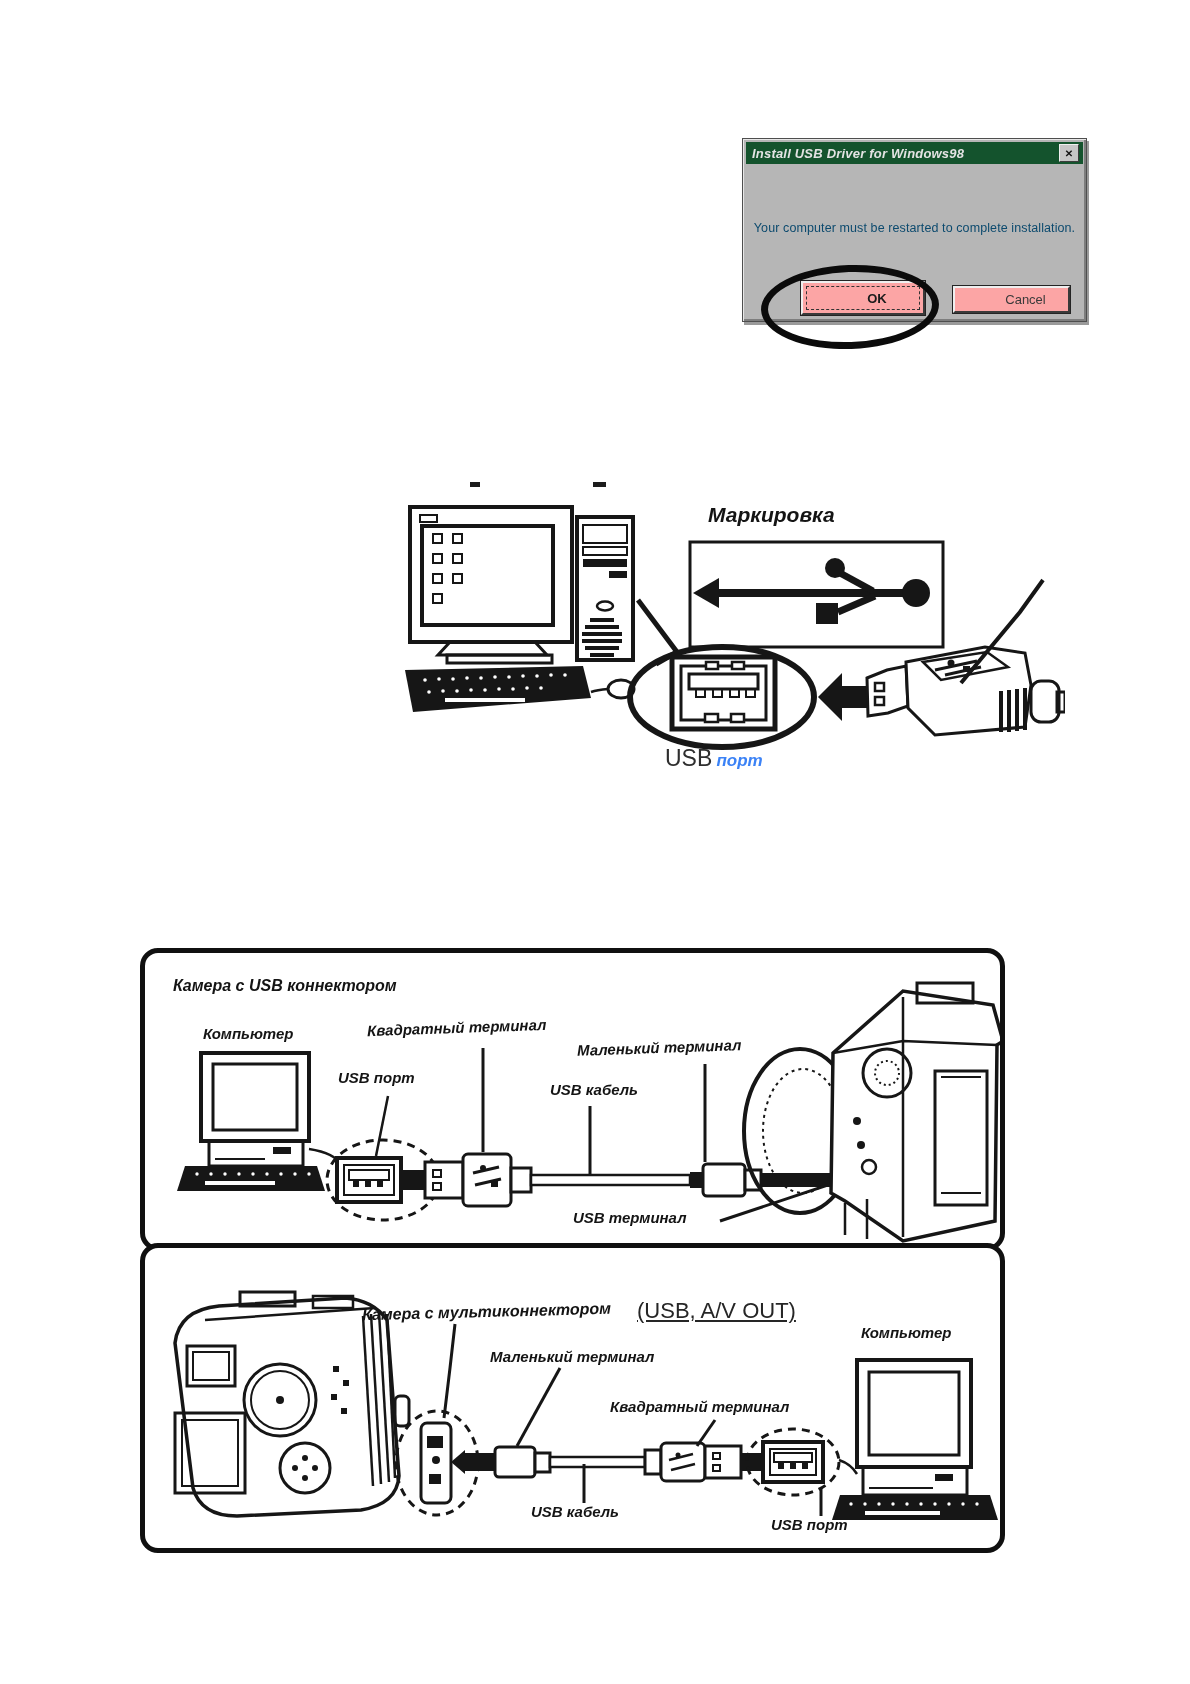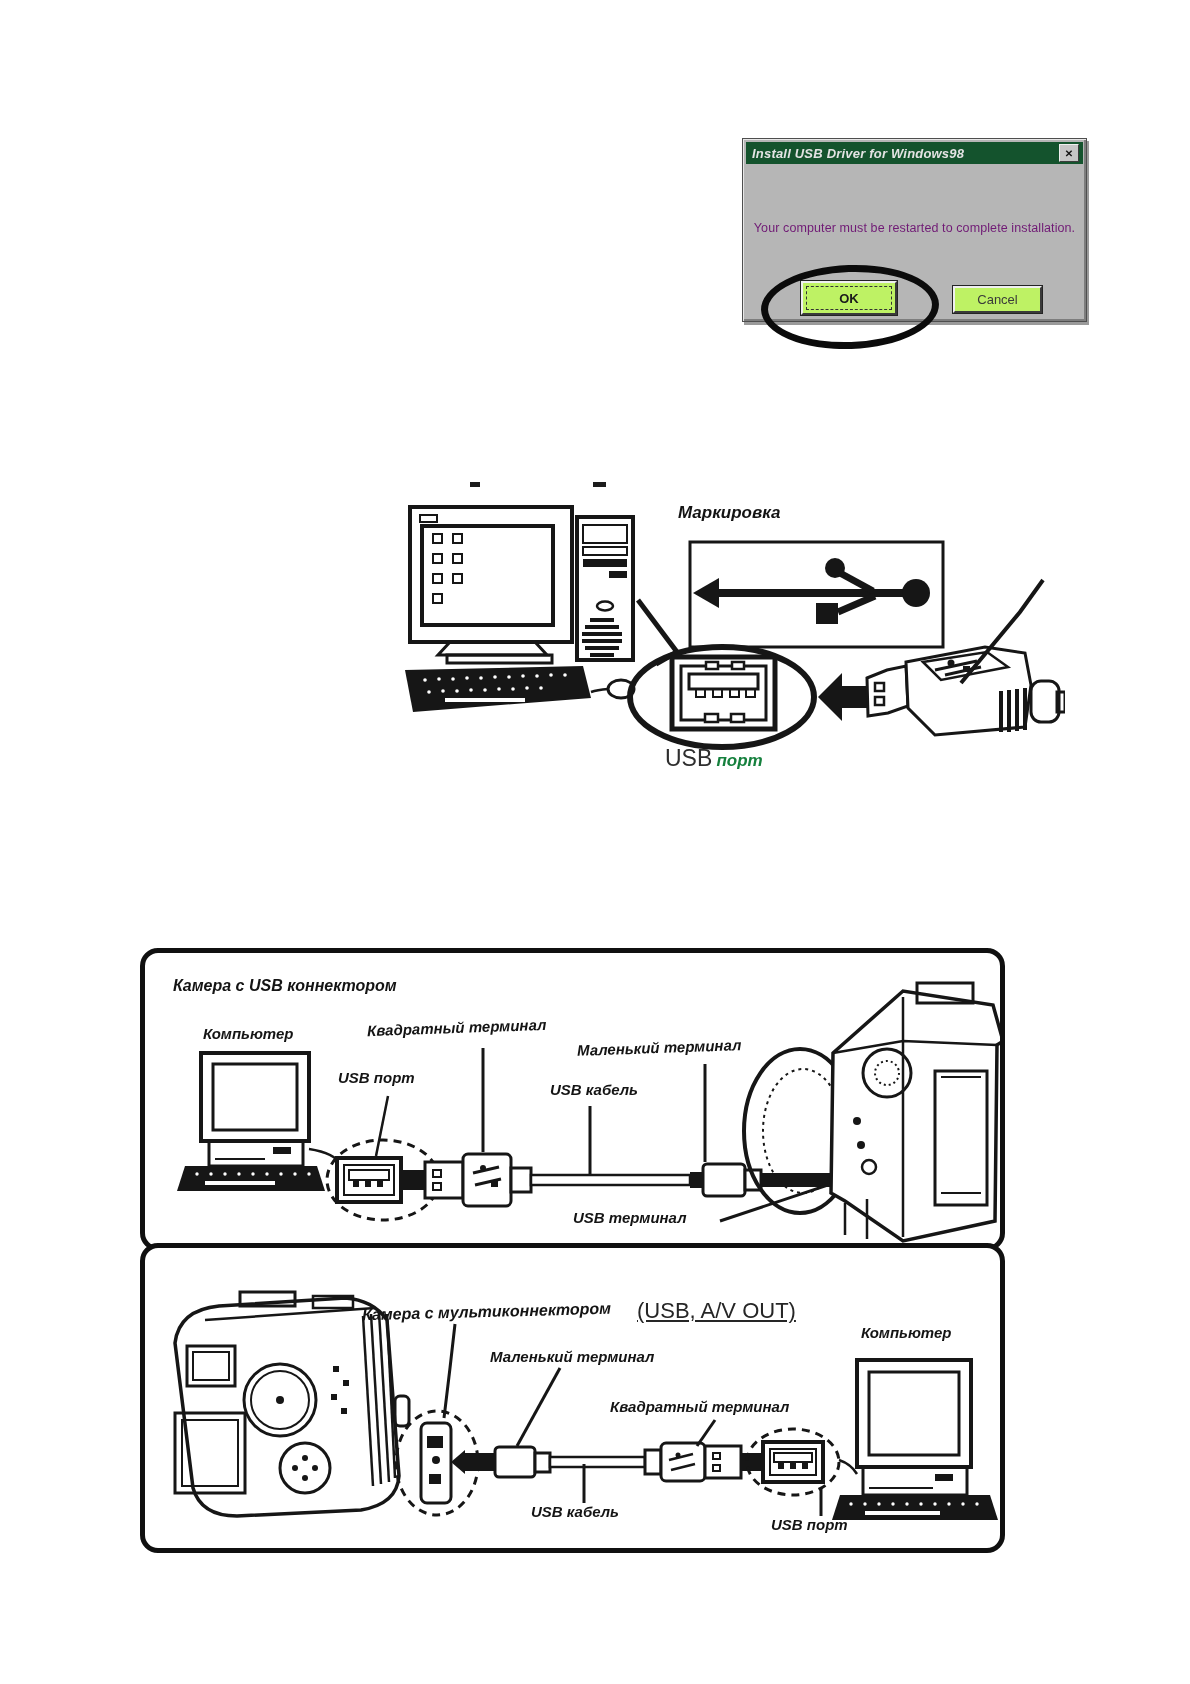--- a/index.html
+++ b/index.html
@@ -11,36 +11,36 @@
   .dialog{position:absolute;left:742px;top:138px;width:343px;height:182px;background:#b6b6b6;
           border:1px solid #4e4e4e;
           box-shadow:inset 1px 1px 0 #e8e8e8, inset -2px -2px 0 #7d7d7d, 2px 3px 0 #9a9a9a;}
   .titlebar{position:absolute;left:3px;top:3px;right:3px;height:22px;background:#14532d;
             color:#e3e3e3;display:flex;align-items:center;padding:0 4px 0 6px;
             font-weight:bold;font-size:13px;letter-spacing:.2px;font-style:italic;}
   .titletext{flex:1;white-space:nowrap;overflow:hidden;}
   .xbtn{width:18px;height:16px;background:#c6c6c6;border:1px solid;border-color:#efefef #3c3c3c #3c3c3c #efefef;
         display:flex;align-items:center;justify-content:center;font-size:10px;font-weight:bold;
         color:#111;font-style:normal;cursor:default;}
-  .dmsg{position:absolute;left:8px;right:8px;top:82px;text-align:center;color:#701a75;
+  .dmsg{position:absolute;left:8px;right:8px;top:82px;text-align:center;color:#0c4a6e;
         font-size:12.5px;letter-spacing:.1px;}
-  .btn{position:absolute;background:#bef264;color:#1b1b1b;font-size:13px;font-weight:bold;
+  .btn{position:absolute;background:#fca5a5;color:#1b1b1b;font-size:13px;font-weight:bold;
        display:flex;align-items:center;justify-content:center;
-       border:2px solid;border-color:#efefef #3a3a3a #3a3a3a #efefef;box-shadow:0 0 0 1px #242424;}
+       border:2px solid;border-color:#efefef #3a3a3a #3a3a3a #efefef;box-shadow:0 0 0 1px #242424;padding-left:28px;}
   .ok{left:58px;top:142px;width:92px;height:30px;}
   .ok .focusring{position:absolute;inset:3px;border:1px dashed #333;}
   .cancel{left:210px;top:147px;width:85px;height:23px;font-weight:normal;color:#3a3a3a;}
   .okcircle{position:absolute;left:18px;top:126px;width:164px;height:70px;border:7px solid #0b0b0b;
             border-radius:50%;transform:rotate(-2deg);pointer-events:none;}
   
   .lbl{position:absolute;font-style:italic;font-weight:bold;color:#141414;font-size:15px;white-space:nowrap;}
   .lbl.t16{font-size:16px;}
   .plain{font-style:normal;font-weight:normal;color:#262626;}
   .capUSB{font-style:normal;font-weight:normal;font-size:23px;color:#2e2e2e;}
-  .capPort{font-style:italic;font-weight:bold;font-size:17px;color:#15803d;}
+  .capPort{font-style:italic;font-weight:bold;font-size:17px;color:#3b82f6;}
   
   .dbox{position:absolute;border:5px solid #101010;border-radius:18px;background:#fff;}
   .art{position:absolute;left:0;top:0;}
   svg{display:block;}
   .s{stroke:#161616;fill:none;}
   .f{fill:#161616;stroke:none;}
   .w{fill:#ffffff;}
 </style>
 </head>
 <body>
@@ -59,21 +59,21 @@
     </div>
     <div class="btn cancel">
       <span>Cancel</span>
     </div>
     <div class="okcircle"></div>
   </div>
 
   <div class="dash" style="left:470px;top:482px;width:10px;"></div>
   <div class="dash" style="left:593px;top:482px;width:13px;"></div>
 
-  <div class="lbl t16" style="left:678px;top:503px;font-size:17px;">Маркировка</div>
+  <div class="lbl t16" style="left:708px;top:503px;font-size:21px;">Маркировка</div>
 
   <svg class="art" style="left:375px;top:440px;" width="690" height="350" viewBox="0 0 690 350">
 
     <g>
       <rect class="s" x="35" y="67" width="162" height="135" stroke-width="4"></rect>
       <rect class="s" x="45" y="75" width="17" height="7" stroke-width="2"></rect>
       <rect class="s" x="47" y="86" width="131" height="99" stroke-width="4"></rect>
 
       <g class="s" stroke-width="2">
         <rect x="58" y="94" width="9" height="9"></rect>

